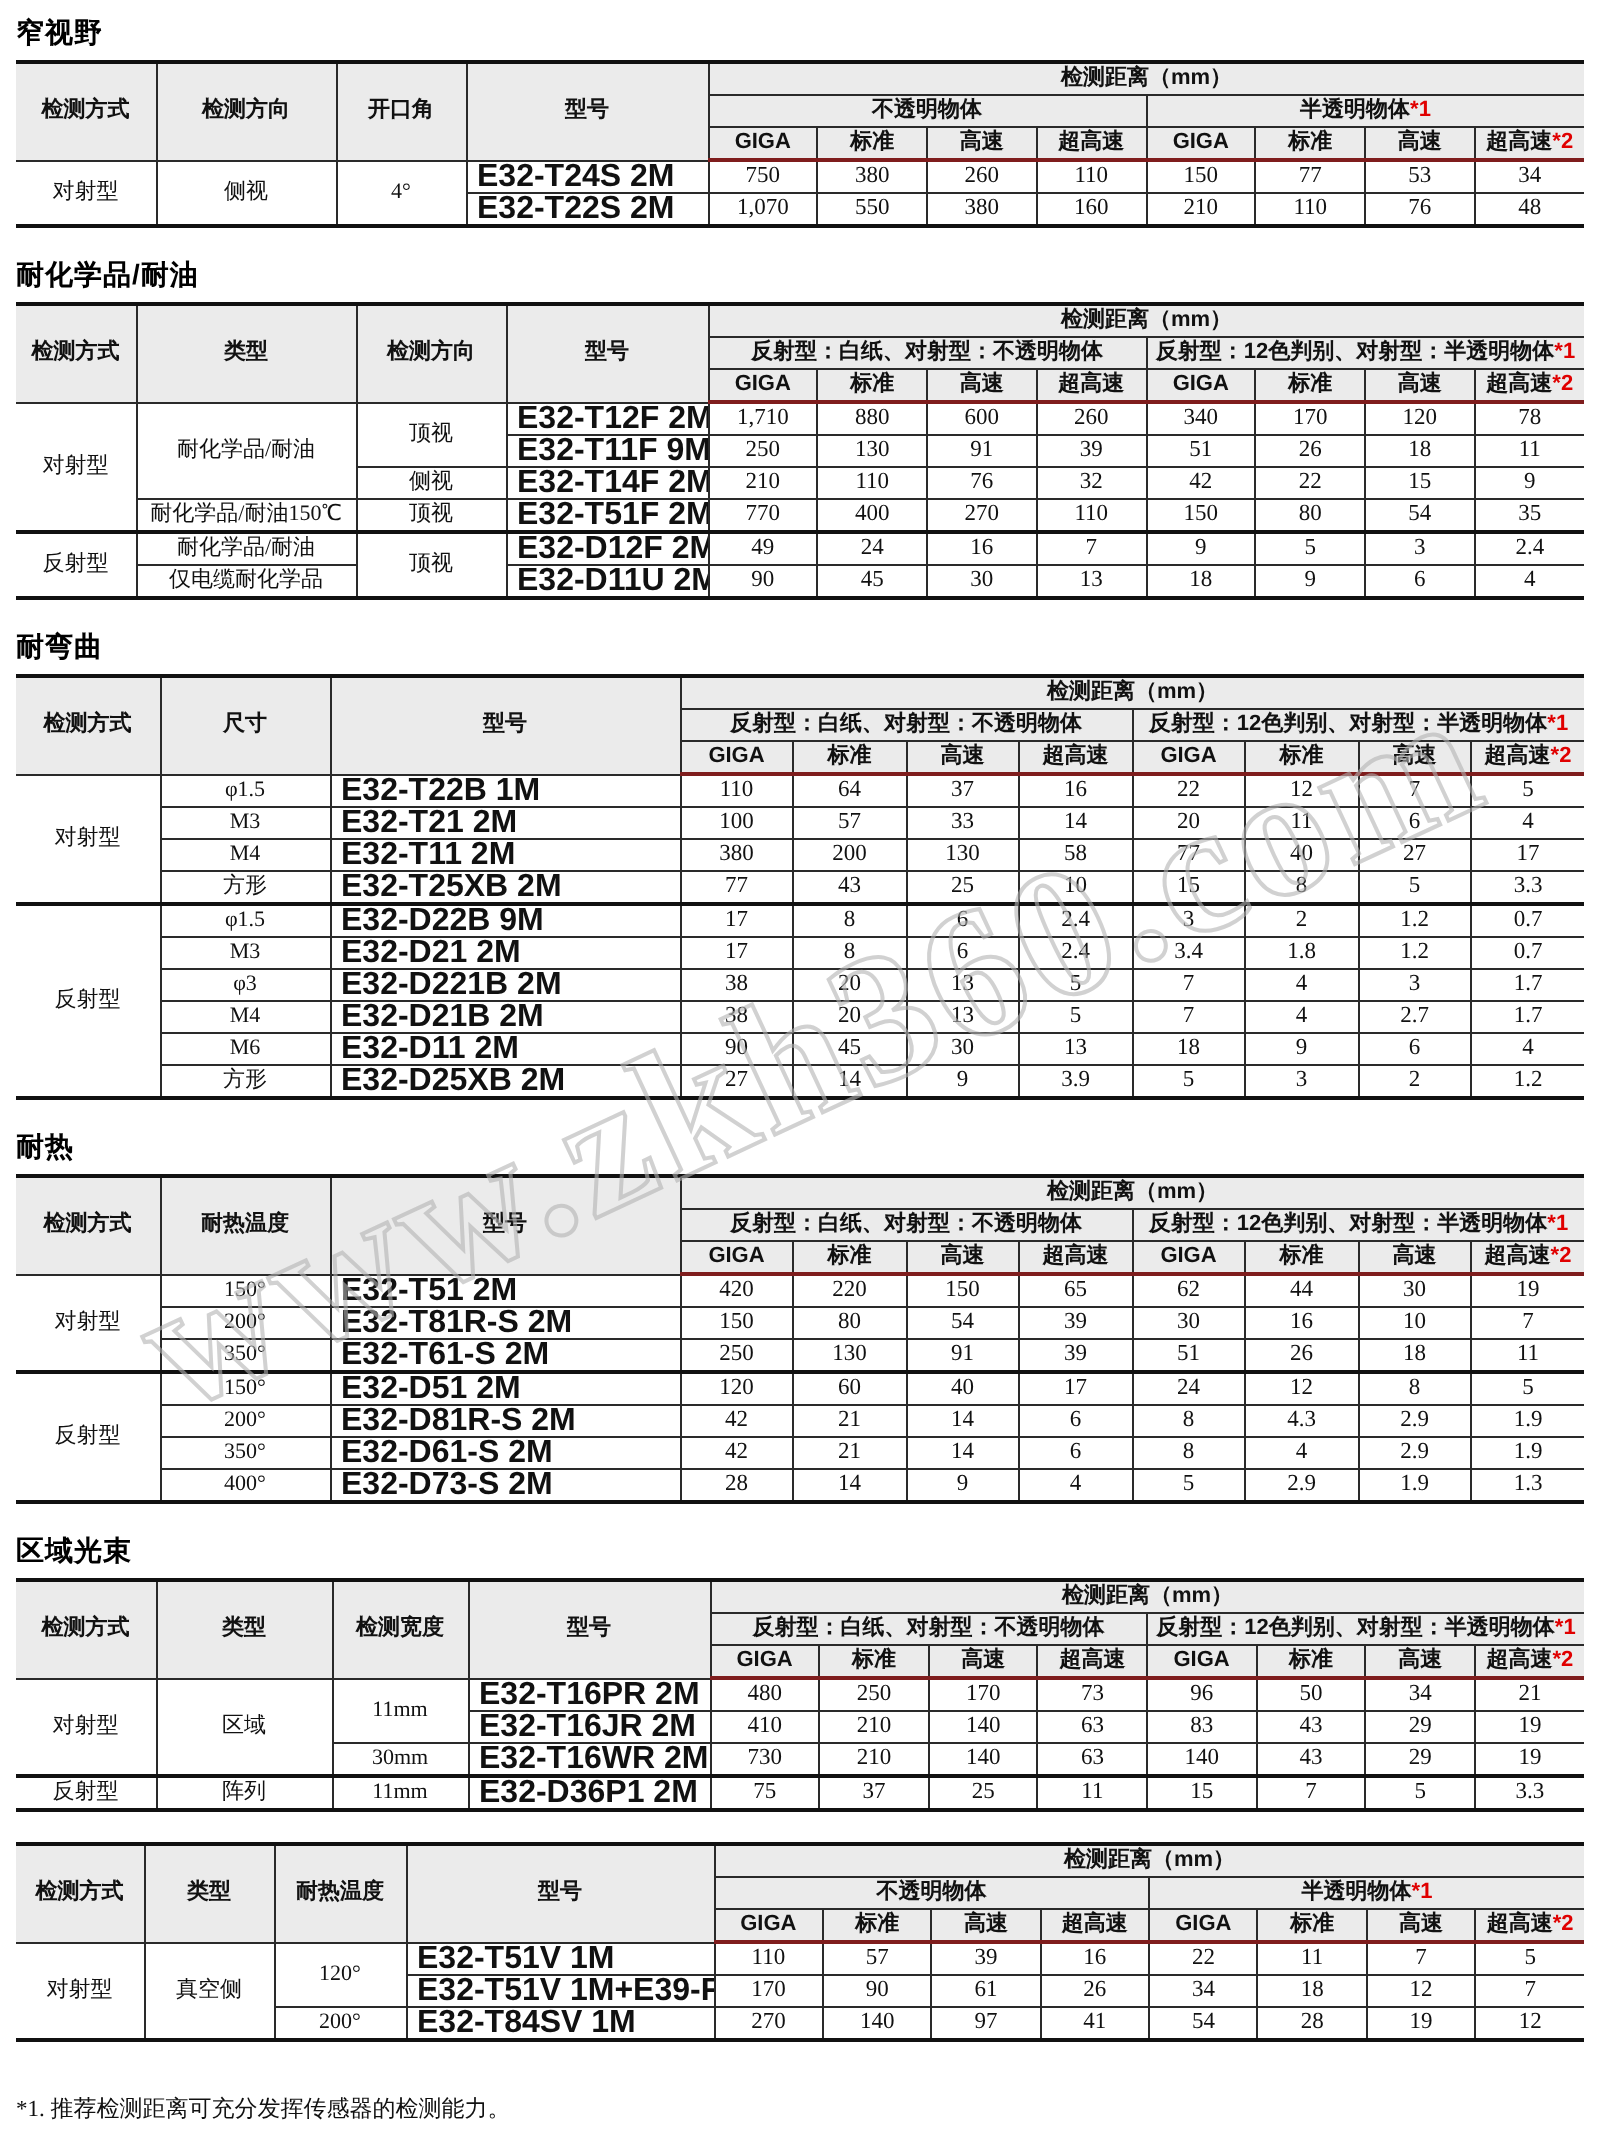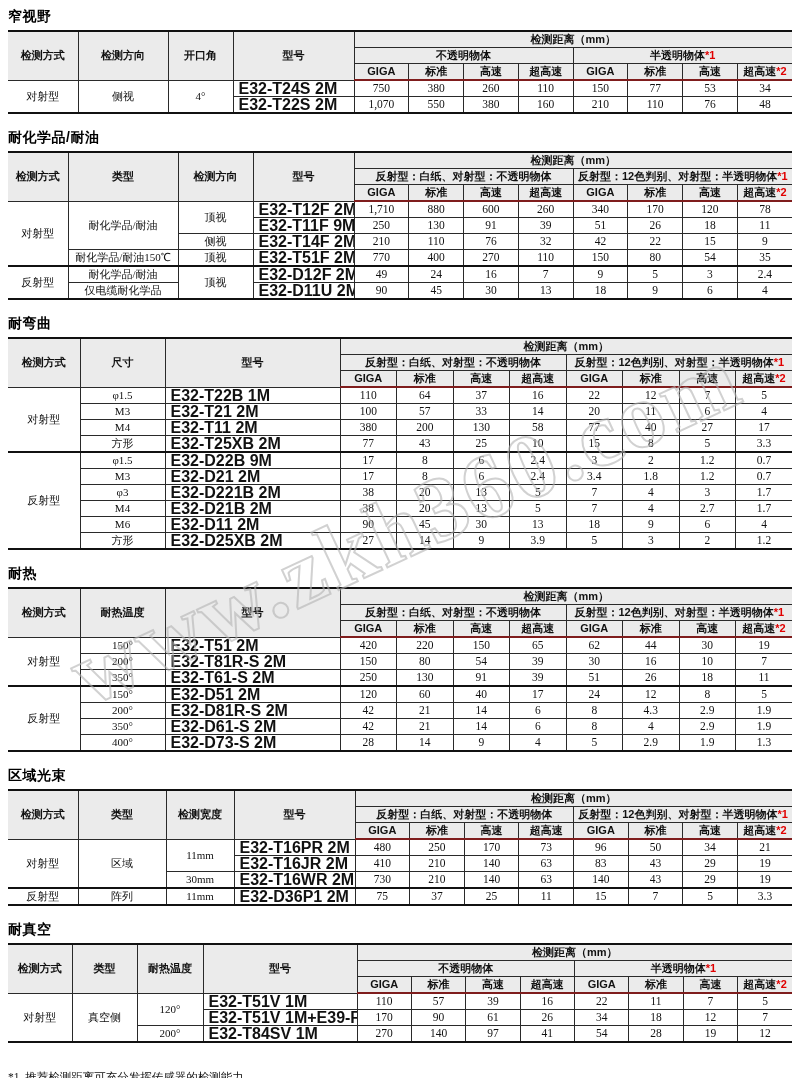--- a/index.html
+++ b/index.html
@@ -654,21 +654,20 @@
             <td class="num">11</td>
             <td class="num">15</td>
             <td class="num">7</td>
             <td class="num">5</td>
             <td class="num">3.3</td>
           </tr>
         </tbody>
       </table>
     </div>
     <div class="section">
-      <div class="sec-title">耐真空</div>
       <table>
         <colgroup>
           <col style="width: 64px;">
           <col style="width: 65px;">
           <col style="width: 66px;">
           <col style="width: 154px;">
           <col>
           <col>
           <col>
           <col>

